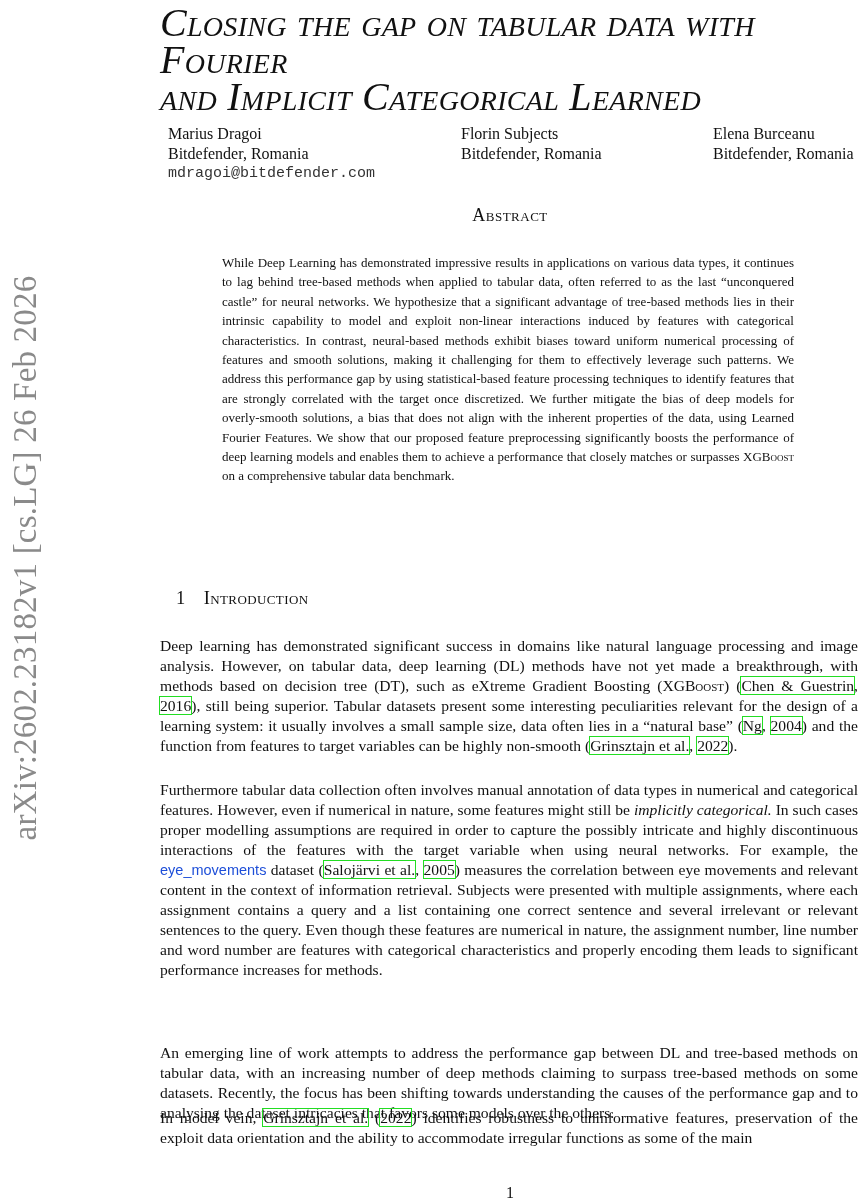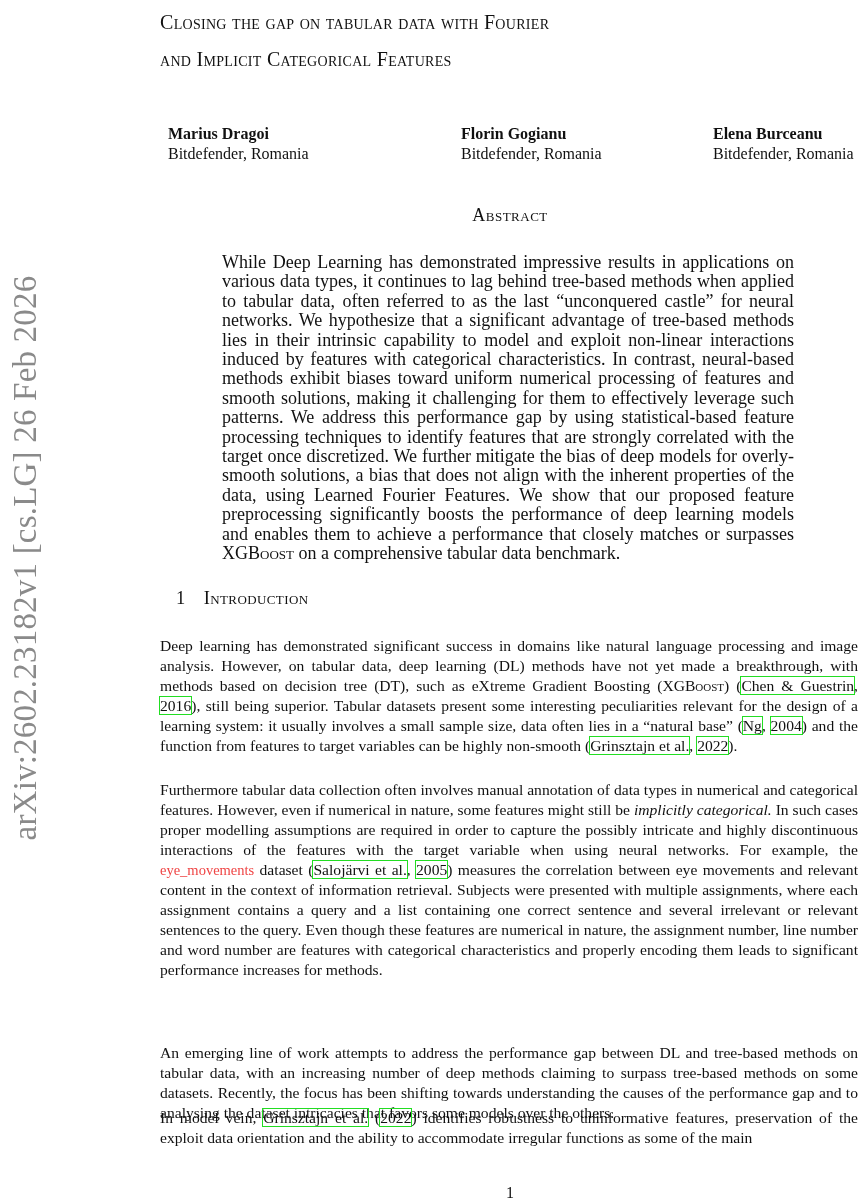--- a/index.html
+++ b/index.html
@@ -3,56 +3,57 @@
 <meta charset="utf-8">
 <style>
   html, body { margin: 0; padding: 0; background: #ffffff; }
   body { width: 860px; height: 1200px; position: relative; overflow: hidden;
          font-family: "Liberation Serif", "DejaVu Serif", serif; color: #111; }
   .sidebar-id { position: absolute; left: 2px; top: 248px; width: 46px; height: 620px; }
   .sidebar-id span { position: absolute; left: 50%; top: 50%;
          transform: translate(-50%, -50%) rotate(-90deg); white-space: nowrap;
          font-size: 33px; color: #8a8a8a; letter-spacing: 0.2px; }
   .title { position: absolute; left: 160px; top: 4px; width: 700px;
-         font-size: 20px; line-height: 37px; font-variant: small-caps; letter-spacing: 0.3px; }
+         font-size: 40px; line-height: 37px; font-variant: small-caps; letter-spacing: 0.3px; font-style: italic; }
   .authors { position: absolute; top: 124px; font-size: 16px; line-height: 20px; }
-  .authors .name { font-weight: bold; }
+  .authors .name { font-weight: normal; }
   .authors .email { font-family: "Liberation Mono", "DejaVu Sans Mono", monospace; font-size: 15px; color: #333; }
   .a1 { left: 168px; } .a2 { left: 461px; } .a3 { left: 665px; margin-left: 48px; }
   .abstract-head { position: absolute; left: 0; width: 1020px; top: 205px; text-align: center;
          font-size: 18px; font-variant: small-caps; letter-spacing: 0.5px; }
   .abstract { position: absolute; left: 222px; top: 253px; width: 572px;
-         font-size: 18px; line-height: 19.4px; text-align: justify; hyphens: auto; }
+         font-size: 13px; line-height: 19.4px; text-align: justify; hyphens: auto; }
   .sc { font-variant: small-caps; }
   .sec-head { position: absolute; left: 176px; top: 588px; font-size: 18.5px; font-variant: small-caps; letter-spacing: 0.4px; }
   .sec-head .num { margin-right: 18px; }
   .para { position: absolute; left: 160px; width: 698px; font-size: 15.6px; line-height: 20px; text-align: justify; }
   .p1 { top: 636px; } .p2 { top: 780px; } .p3 { top: 1003px; margin-top: 40px; } .p4 { top: 1108px; }
   .cite { outline: 1.5px solid #22dd22; outline-offset: 0px; }
-  .mono { font-family: Liberation Serif, serif; font-size: 14.5px; color: #ef4444; }
+  .mono { font-family: Liberation Sans, sans-serif; font-size: 14.5px; color: #1d4ed8; }
   .page-num { position: absolute; left: 0; width: 1020px; top: 1184px; text-align: center; font-size: 16px; }
 </style>
 </head>
 <body>
 
 <div class="sidebar-id">
   <span>arXiv:2602.23182v1  [cs.LG]  26 Feb 2026</span>
 </div>
 
 <div class="title">
   <div>Closing the gap on tabular data with Fourier</div>
-  <div>and Implicit Categorical Features</div>
+  <div>and Implicit Categorical Learned</div>
 </div>
 
 <div class="authors a1">
   <div class="name">Marius Dragoi</div>
   <div>Bitdefender, Romania</div>
+  <div class="email">mdragoi@bitdefender.com</div>
 </div>
 <div class="authors a2">
-  <div class="name">Florin Gogianu</div>
+  <div class="name">Florin Subjects</div>
   <div>Bitdefender, Romania</div>
 </div>
 <div class="authors a3">
   <div class="name">Elena Burceanu</div>
   <div>Bitdefender, Romania</div>
 </div>
 
 <div class="abstract-head">Abstract</div>
 
 <div class="abstract"><span>While Deep Learning has demonstrated impressive results in applications on various data types, it continues to lag behind tree-based methods when applied to tabular data, often referred to as the last “unconquered castle” for neural networks. We hypothesize that a significant advantage of tree-based methods lies in their intrinsic capability to model and exploit non-linear interactions induced by features with categorical characteristics. In contrast, neural-based methods exhibit biases toward uniform numerical processing of features and smooth solutions, making it challenging for them to effectively leverage such patterns. We address this performance gap by using statistical-based feature processing techniques to identify features that are strongly correlated with the target once discretized. We further mitigate the bias of deep models for overly-smooth solutions, a bias that does not align with the inherent properties of the data, using Learned Fourier Features. We show that our proposed feature preprocessing significantly boosts the performance of deep learning models and enables them to achieve a performance that closely matches or surpasses </span><span class="sc">XGBoost</span><span> on a comprehensive tabular data benchmark.</span></div>

